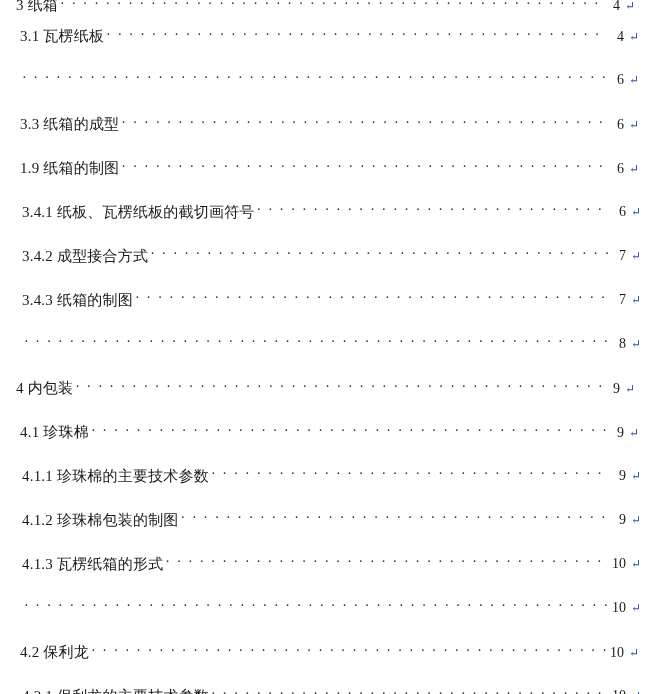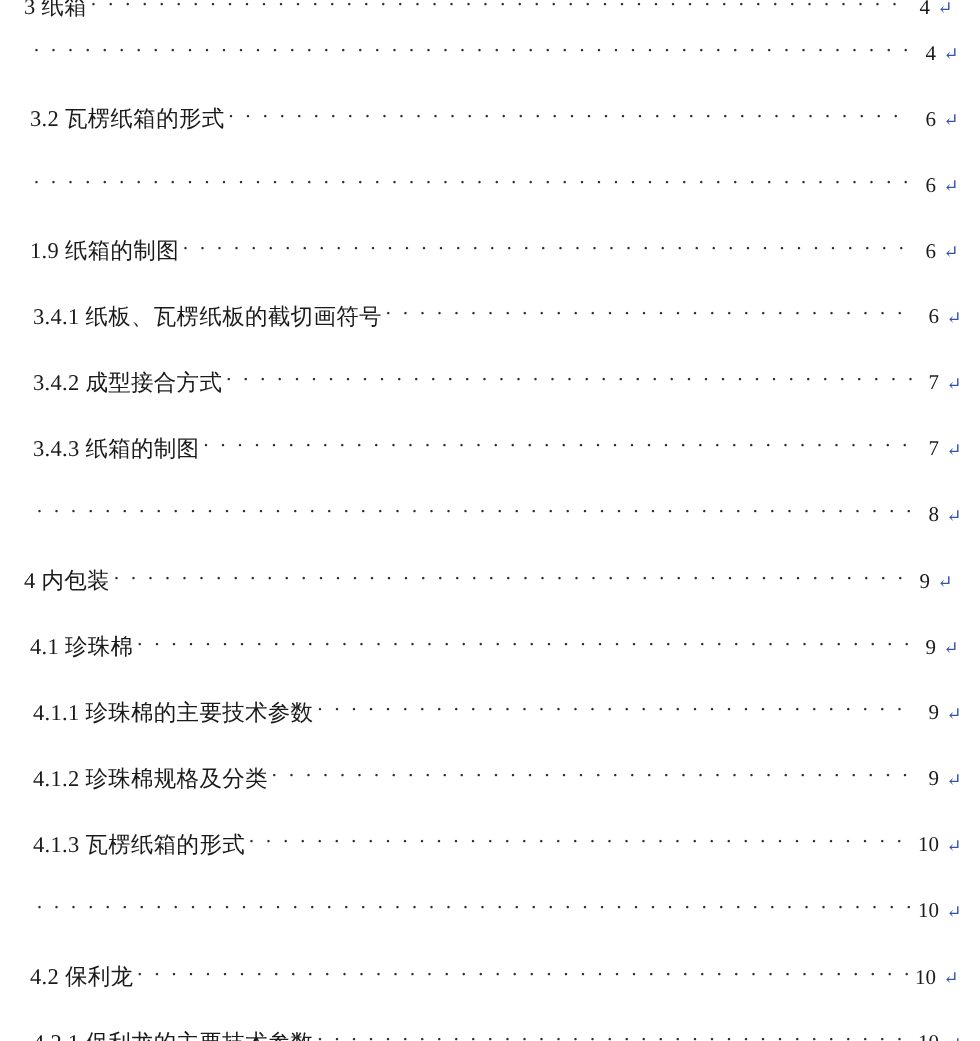--- a/index.html
+++ b/index.html
@@ -79,31 +79,32 @@
 
 <div class="page">
   <ul class="toc-list">
       <li class="toc-row indent-0 clipped">
         <span class="toc-title">3  纸箱</span>
         <span class="toc-dots">· · · · · · · · · · · · · · · · · · · · · · · · · · · · · · · · · · · · · · · · · · · · · · · · · · · · · · · · · · · · · · · · · · · · · · · · · · · · · · · · · · · · · · · · · · · · · · · · · · · · · · · · · · · · · · · · · · · · · · · </span>
         <span class="toc-page">4</span>
         <span class="pilcrow">↵</span>
       </li>
       <li class="toc-row indent-1">
+        <span class="toc-title">3.1  瓦楞纸板</span>
         <span class="toc-dots">· · · · · · · · · · · · · · · · · · · · · · · · · · · · · · · · · · · · · · · · · · · · · · · · · · · · · · · · · · · · · · · · · · · · · · · · · · · · · · · · · · · · · · · · · · · · · · · · · · · · · · · · · · · · · · · · · · · · · · · </span>
         <span class="toc-page">4</span>
         <span class="pilcrow">↵</span>
       </li>
       <li class="toc-row indent-1">
-        <span class="toc-title">3.2  瓦楞纸箱的形式</span>
         <span class="toc-dots">· · · · · · · · · · · · · · · · · · · · · · · · · · · · · · · · · · · · · · · · · · · · · · · · · · · · · · · · · · · · · · · · · · · · · · · · · · · · · · · · · · · · · · · · · · · · · · · · · · · · · · · · · · · · · · · · · · · · · · · </span>
         <span class="toc-page">6</span>
         <span class="pilcrow">↵</span>
       </li>
       <li class="toc-row indent-1">
+        <span class="toc-title">3.3  纸箱的成型</span>
         <span class="toc-dots">· · · · · · · · · · · · · · · · · · · · · · · · · · · · · · · · · · · · · · · · · · · · · · · · · · · · · · · · · · · · · · · · · · · · · · · · · · · · · · · · · · · · · · · · · · · · · · · · · · · · · · · · · · · · · · · · · · · · · · · </span>
         <span class="toc-page">6</span>
         <span class="pilcrow">↵</span>
       </li>
       <li class="toc-row indent-1">
         <span class="toc-title">1.9  纸箱的制图</span>
         <span class="toc-dots">· · · · · · · · · · · · · · · · · · · · · · · · · · · · · · · · · · · · · · · · · · · · · · · · · · · · · · · · · · · · · · · · · · · · · · · · · · · · · · · · · · · · · · · · · · · · · · · · · · · · · · · · · · · · · · · · · · · · · · · </span>
         <span class="toc-page">6</span>
         <span class="pilcrow">↵</span>
       </li>
@@ -142,21 +143,21 @@
         <span class="toc-page">9</span>
         <span class="pilcrow">↵</span>
       </li>
       <li class="toc-row indent-2">
         <span class="toc-title">4.1.1  珍珠棉的主要技术参数</span>
         <span class="toc-dots">· · · · · · · · · · · · · · · · · · · · · · · · · · · · · · · · · · · · · · · · · · · · · · · · · · · · · · · · · · · · · · · · · · · · · · · · · · · · · · · · · · · · · · · · · · · · · · · · · · · · · · · · · · · · · · · · · · · · · · · </span>
         <span class="toc-page">9</span>
         <span class="pilcrow">↵</span>
       </li>
       <li class="toc-row indent-2">
-        <span class="toc-title">4.1.2  珍珠棉规格及分类</span>
+        <span class="toc-title">4.1.2  珍珠棉包装的制图</span>
         <span class="toc-dots">· · · · · · · · · · · · · · · · · · · · · · · · · · · · · · · · · · · · · · · · · · · · · · · · · · · · · · · · · · · · · · · · · · · · · · · · · · · · · · · · · · · · · · · · · · · · · · · · · · · · · · · · · · · · · · · · · · · · · · · </span>
         <span class="toc-page">9</span>
         <span class="pilcrow">↵</span>
       </li>
       <li class="toc-row indent-2">
         <span class="toc-title">4.1.3  瓦楞纸箱的形式</span>
         <span class="toc-dots">· · · · · · · · · · · · · · · · · · · · · · · · · · · · · · · · · · · · · · · · · · · · · · · · · · · · · · · · · · · · · · · · · · · · · · · · · · · · · · · · · · · · · · · · · · · · · · · · · · · · · · · · · · · · · · · · · · · · · · · </span>
         <span class="toc-page">10</span>
         <span class="pilcrow">↵</span>
       </li>

